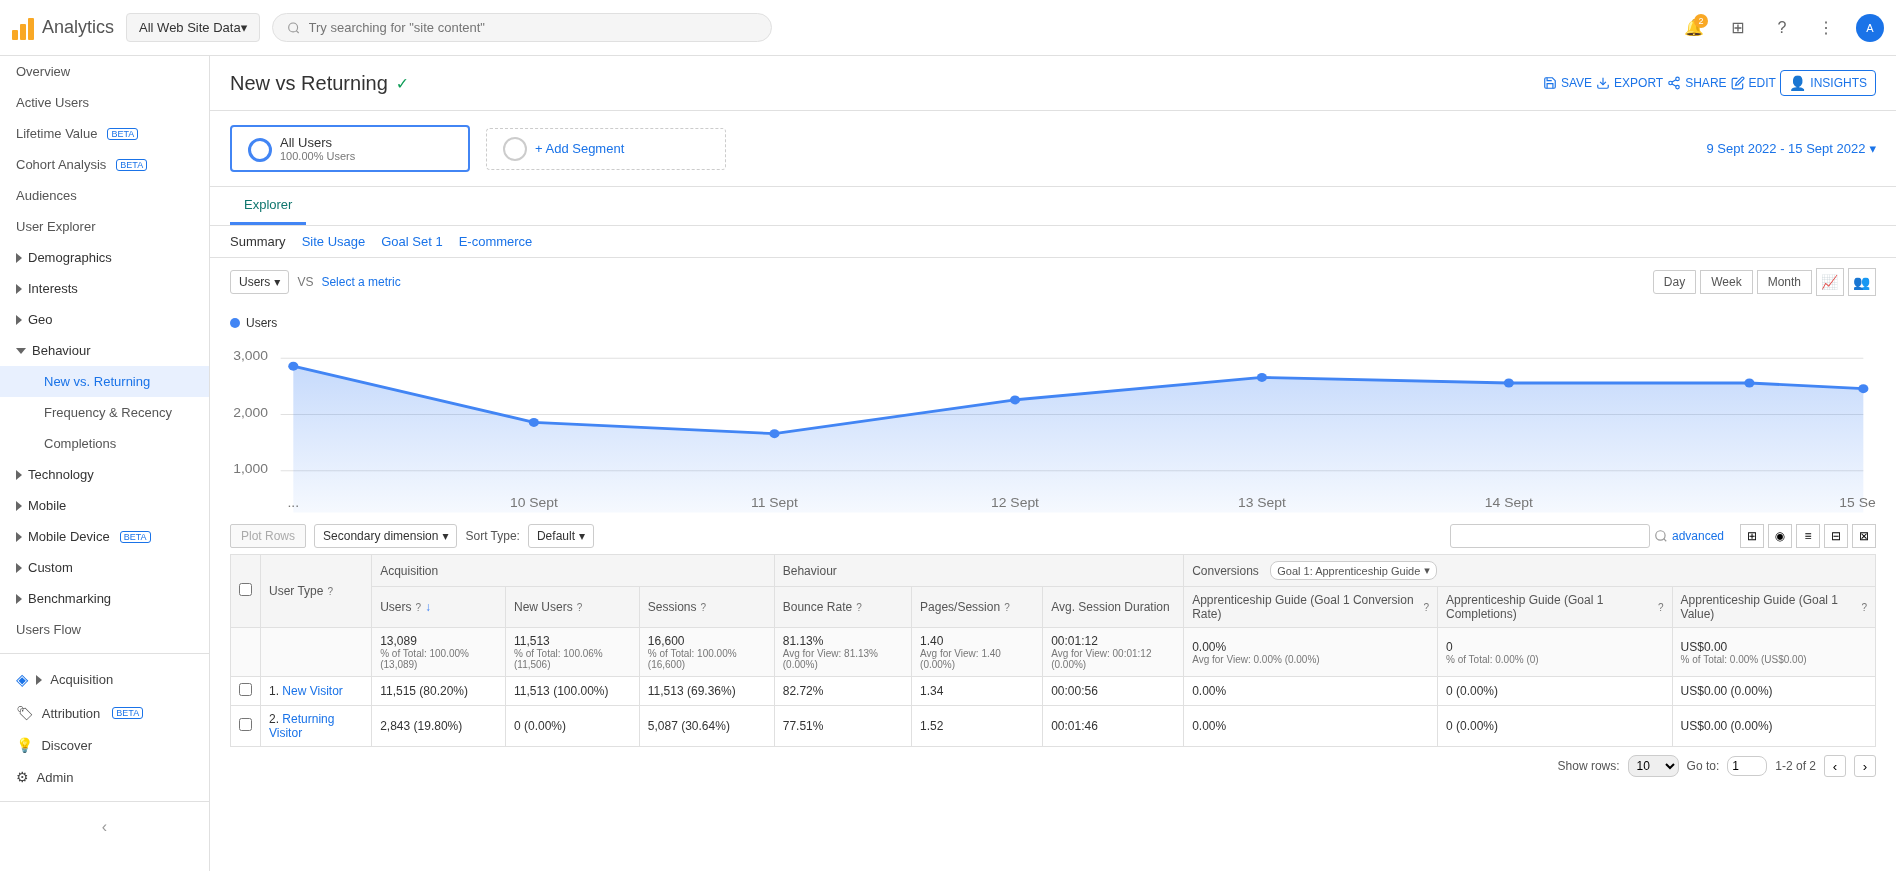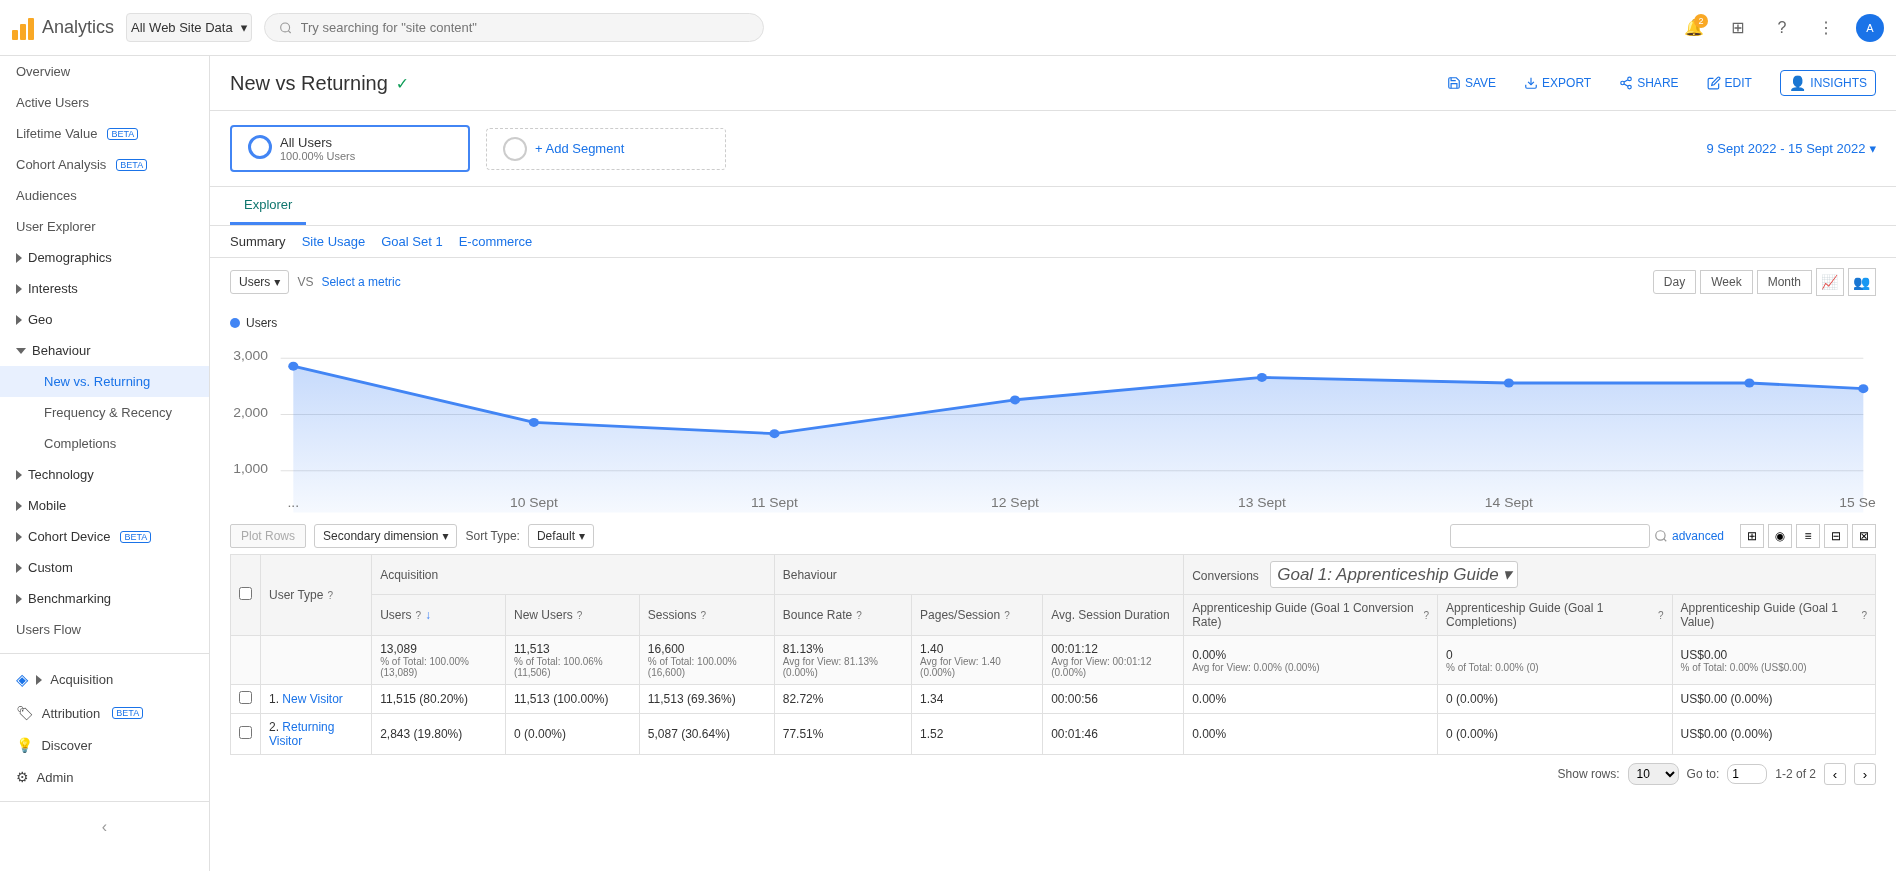--- a/index.html
+++ b/index.html
@@ -6,21 +6,21 @@
     body { font-family: Arial, sans-serif; font-size: 12px; background: #fff; color: #333; display: flex; flex-direction: column; height: 871px; overflow: hidden; }
 
     
     .header { display: flex; align-items: center; height: 56px; border-bottom: 1px solid #e0e0e0; padding: 0 12px; gap: 12px; background: #fff; flex-shrink: 0; }
     .logo { display: flex; align-items: center; gap: 8px; }
     .logo-bars { display: flex; align-items: flex-end; gap: 2px; height: 24px; }
     .logo-bar1 { width: 6px; height: 10px; background: #f9a825; border-radius: 1px; }
     .logo-bar2 { width: 6px; height: 16px; background: #f9a825; border-radius: 1px; }
     .logo-bar3 { width: 6px; height: 22px; background: #f9a825; border-radius: 1px; }
     .logo-title { font-size: 18px; color: #555; font-weight: 400; }
-    .site-selector { display: flex; align-items: center; gap: 8px; background: #f5f5f5; border-radius: 4px; padding: 6px 4px; font-size: 13px; color: #333; cursor: pointer; border: 1px solid #e0e0e0; }
+    .site-selector { display: flex; align-items: center; gap: 0; background: #f5f5f5; border-radius: 4px; padding: 6px 12px; font-size: 13px; color: #333; cursor: pointer; border: 1px solid #e0e0e0; }
     .search-bar { flex: 1; max-width: 500px; display: flex; align-items: center; background: #f5f5f5; border: 1px solid #e0e0e0; border-radius: 20px; padding: 6px 14px; gap: 8px; }
     .search-bar input { border: none; background: transparent; font-size: 13px; color: #777; outline: none; width: 100%; }
     .header-right { margin-left: auto; display: flex; align-items: center; gap: 16px; }
     .header-icon { width: 28px; height: 28px; display: flex; align-items: center; justify-content: center; cursor: pointer; color: #666; font-size: 16px; position: relative; }
     .badge { position: absolute; top: 0; right: 0; background: #f9a825; color: #fff; border-radius: 50%; width: 14px; height: 14px; font-size: 9px; display: flex; align-items: center; justify-content: center; }
     .avatar { width: 28px; height: 28px; border-radius: 50%; background: #1a73e8; display: flex; align-items: center; justify-content: center; color: #fff; font-size: 11px; cursor: pointer; }
 
     
     .layout { display: flex; flex: 1; overflow: hidden; }
 
@@ -34,27 +34,27 @@
     .triangle-down { width: 0; height: 0; border-left: 5px solid transparent; border-right: 5px solid transparent; border-top: 6px solid #666; display: inline-block; }
     .beta-badge { font-size: 9px; color: #1a73e8; border: 1px solid #1a73e8; border-radius: 3px; padding: 0 3px; margin-left: 4px; }
     .sidebar-divider { height: 1px; background: #e0e0e0; margin: 8px 0; }
     .sidebar-section { padding: 8px 16px; cursor: pointer; color: #444; font-size: 13px; display: flex; align-items: center; gap: 8px; }
 
     
     .main { flex: 1; overflow-y: auto; padding: 0; }
     .main-header { display: flex; align-items: center; padding: 14px 20px; border-bottom: 1px solid #e0e0e0; }
     .main-title { font-size: 20px; font-weight: 400; color: #333; display: flex; align-items: center; gap: 8px; }
     .green-check { color: #0f9d58; font-size: 16px; }
-    .main-actions { margin-left: auto; display: flex; align-items: center; gap: 28px; }
+    .main-actions { margin-left: auto; display: flex; align-items: center; gap: 4px; }
     .action-btn { display: flex; align-items: center; gap: 4px; color: #1a73e8; font-size: 12px; cursor: pointer; background: none; border: none; }
     .action-btn svg { width: 14px; height: 14px; }
 
     
     .segments { display: flex; padding: 14px 20px; gap: 0; border-bottom: 1px solid #e0e0e0; align-items: center; }
-    .segment-pill { display: flex; align-items: flex-start; gap: 8px; border: 2px solid #4285f4; border-radius: 4px; padding: 8px 16px; min-width: 240px; }
+    .segment-pill { display: flex; align-items: flex-end; gap: 8px; border: 2px solid #4285f4; border-radius: 4px; padding: 8px 16px; min-width: 240px; }
     .segment-circle { width: 24px; height: 24px; border-radius: 50%; border: 3px solid #4285f4; }
     .segment-label { font-size: 13px; font-weight: 500; }
     .segment-sub { font-size: 11px; color: #777; }
     .segment-add { display: flex; align-items: center; gap: 8px; border: 1px dashed #ccc; border-radius: 4px; padding: 8px 16px; min-width: 240px; margin-left: 16px; cursor: pointer; color: #1a73e8; font-size: 13px; }
     .segment-circle-empty { width: 24px; height: 24px; border-radius: 50%; border: 2px solid #ccc; }
     .date-range { margin-left: auto; font-size: 13px; color: #1a73e8; cursor: pointer; display: flex; align-items: center; gap: 4px; }
 
     
     .explorer-tabs { padding: 0 20px; border-bottom: 1px solid #e0e0e0; display: flex; align-items: center; gap: 0; }
     .explorer-tab { padding: 10px 14px; cursor: pointer; font-size: 13px; color: #555; border-bottom: 3px solid transparent; }
@@ -97,21 +97,21 @@
     .data-table { width: 100%; border-collapse: collapse; font-size: 12px; }
     .data-table th { background: #f5f5f5; border: 1px solid #e0e0e0; padding: 6px 8px; text-align: left; font-weight: 500; color: #555; }
     .data-table td { border: 1px solid #e0e0e0; padding: 6px 8px; vertical-align: middle; color: #333; }
     .th-group { text-align: center; background: #f0f0f0; }
     .sortable { display: flex; align-items: center; gap: 4px; cursor: pointer; }
     .sort-icon { color: #4285f4; }
     .link-blue { color: #1a73e8; cursor: pointer; text-decoration: none; }
     .sub-text { font-size: 10px; color: #777; }
     .total-row td { font-weight: 500; background: #fafafa; }
     .checkbox-cell { width: 24px; text-align: center; }
-    .goal-dropdown { display: flex; align-items: center; gap: 4px; font-size: 17px; background: #fff; border: 1px solid #ccc; border-radius: 3px; padding: 2px 6px; cursor: pointer; font-style: italic; }
+    .goal-dropdown { display: flex; align-items: center; gap: 4px; font-size: 11px; background: #fff; border: 1px solid #ccc; border-radius: 8px; padding: 2px 6px; cursor: pointer; }
     .table-footer { display: flex; align-items: center; justify-content: flex-end; padding: 8px 0; gap: 8px; font-size: 12px; color: #555; }
     .footer-select { border: 1px solid #ccc; border-radius: 8px; padding: 2px 4px; font-size: 12px; }
     .footer-nav-btn { width: 22px; height: 22px; border: 1px solid #ccc; background: #fff; cursor: pointer; display: flex; align-items: center; justify-content: center; border-radius: 3px; }
   </style>
 </head>
 <body>
 
 <div class="header">
   <div class="logo">
     <div class="logo-bars">
@@ -195,21 +195,21 @@
     <div class="sidebar-category">
       <span class="triangle-right"></span>
       <span>Technology</span>
     </div>
     <div class="sidebar-category">
       <span class="triangle-right"></span>
       <span>Mobile</span>
     </div>
     <div class="sidebar-category">
       <span class="triangle-right"></span>
-      <span>Cohort Device</span>
+      <span>Mobile Device</span>
       <span class="beta-badge">BETA</span>
     </div>
     <div class="sidebar-category">
       <span class="triangle-right"></span>
       <span>Custom</span>
     </div>
     <div class="sidebar-category">
       <span class="triangle-right"></span>
       <span>Benchmarking</span>
     </div>

